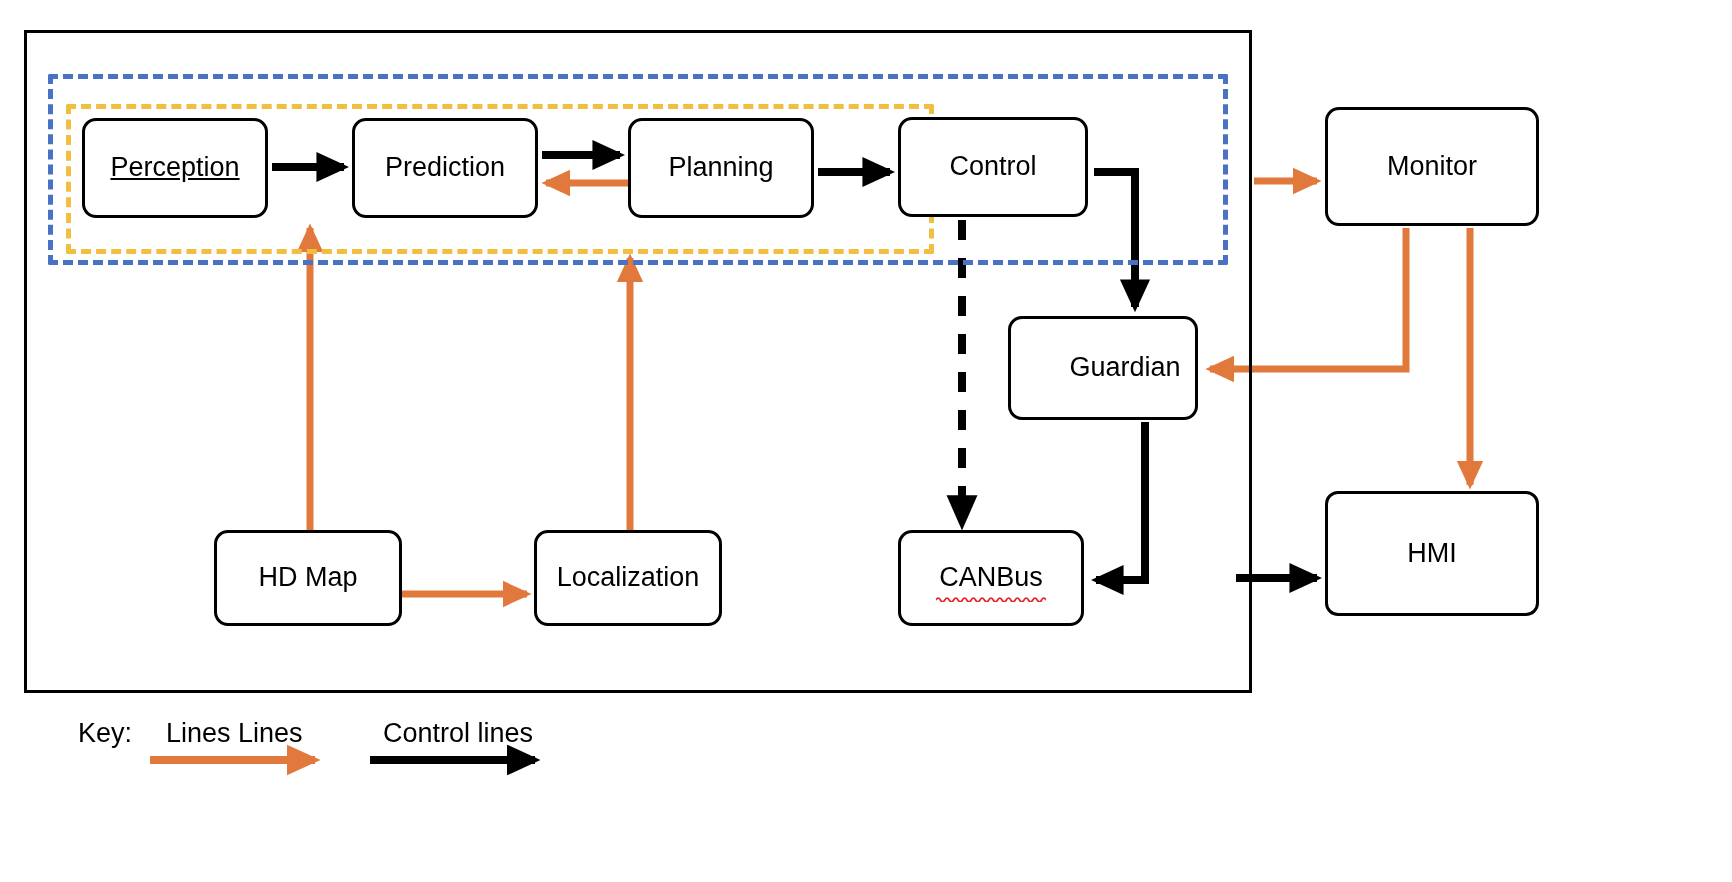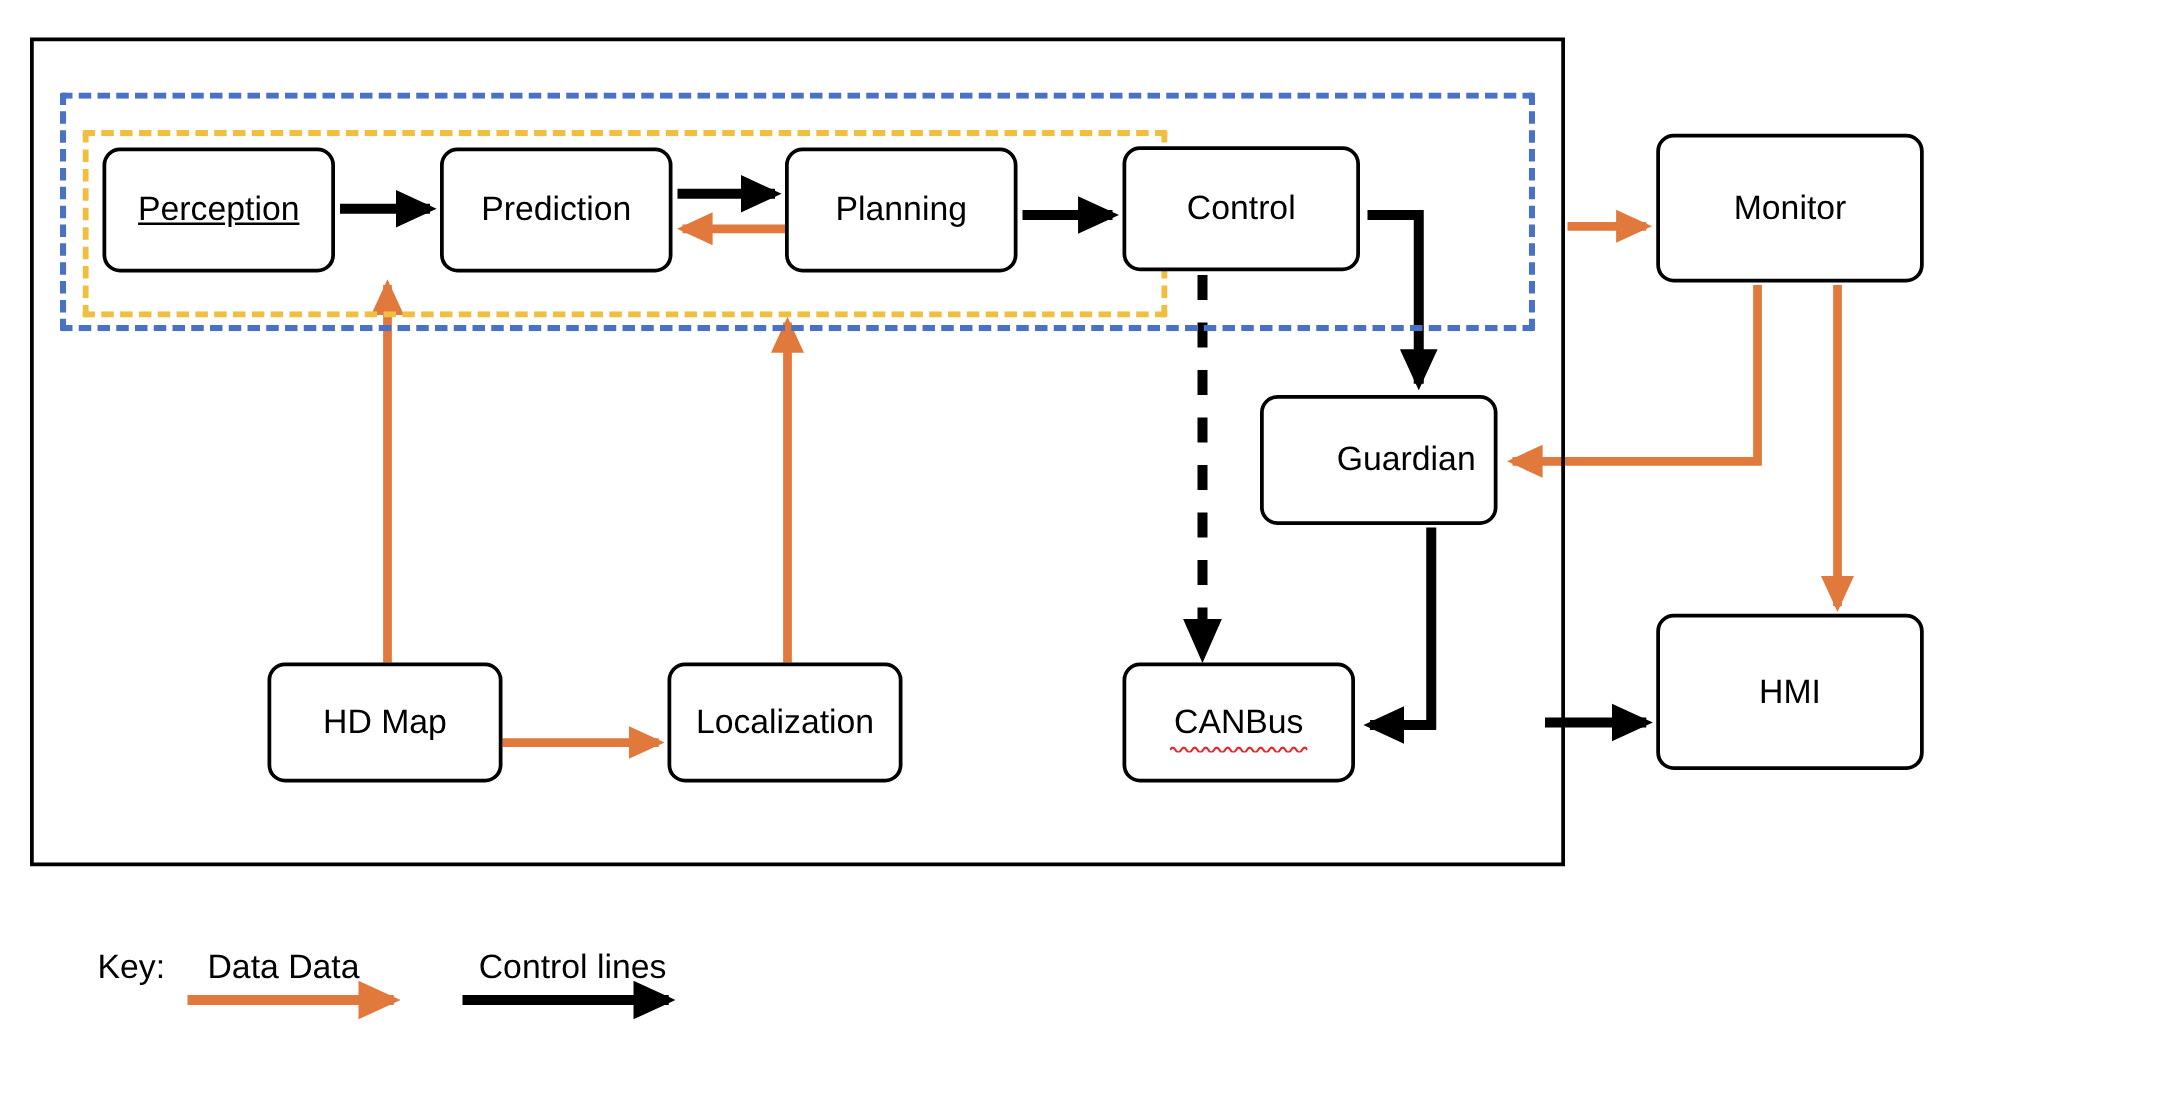--- a/index.html
+++ b/index.html
@@ -138,29 +138,29 @@
   </div>
 
   <div class="node" style="left:1008px;top:316px;width:190px;height:104px;padding-left:44px;">
     <span class="node-label">Guardian</span>
   </div>
 
   <div class="node" style="left:1325px;top:107px;width:214px;height:119px;">
     <span class="node-label">Monitor</span>
   </div>
 
-  <div class="node" style="left:1325px;top:491px;width:214px;height:125px;">
+  <div class="node" style="left:1325px;top:491px;width:214px;height:125px;border-radius:13px;">
     <span class="node-label">HMI</span>
   </div>
 
-  <div class="key-row" style="left:0;top:748px;width:700px;height:110px;text-align:center;">
+  <div class="key-row" style="left:0;top:708px;width:700px;height:110px;text-align:center;">
 
     <span class="key-text" style="left:78px;top:10px;">Key:</span>
 
-    <span class="key-text" style="left:166px;top:10px;">Data Data</span>
+    <span class="key-text" style="left:166px;top:10px;">Lines Lines</span>
 
     <span class="key-text" style="left:383px;top:10px;">Control lines</span>
 
     <svg class="layer" viewBox="0 0 1732 882" style="top:-720px;" xmlns="http://www.w3.org/2000/svg">
       <defs>
         <marker id="keyArrowOrange" viewBox="0 0 10 10" refX="8.4" refY="5" markerWidth="4.2" markerHeight="4.2" orient="auto-start-reverse">
           <path d="M 0 0.4 L 10 5 L 0 9.6 z" fill="#e2793c"></path>
         </marker>
         <marker id="keyArrowBlack" viewBox="0 0 10 10" refX="8.4" refY="5" markerWidth="4.2" markerHeight="4.2" orient="auto-start-reverse">
           <path d="M 0 0.4 L 10 5 L 0 9.6 z" fill="#000000"></path>

